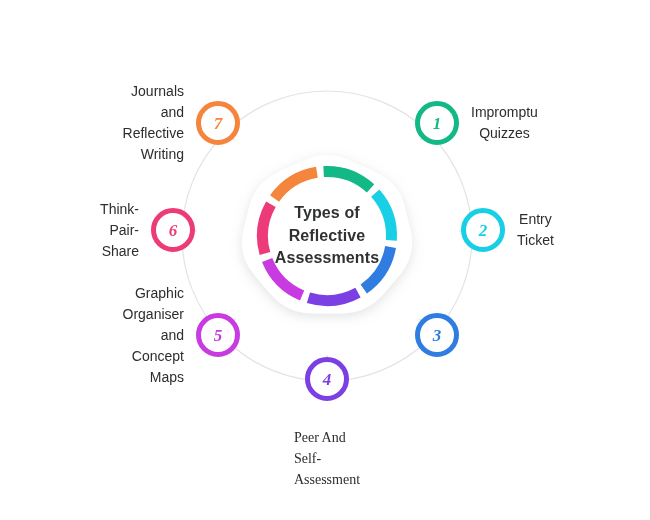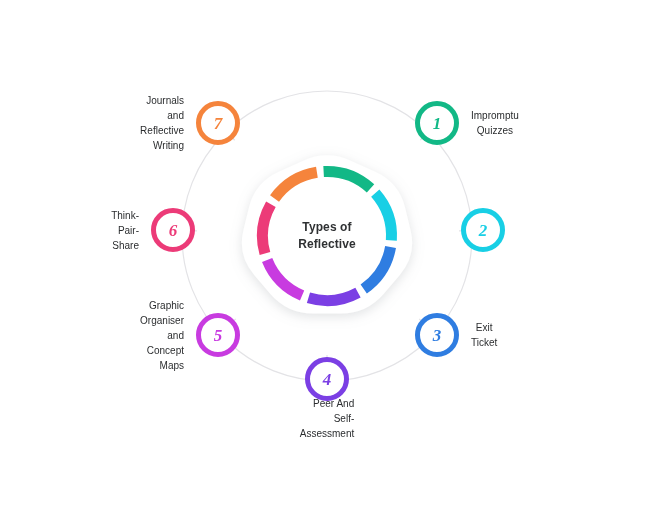--- a/index.html
+++ b/index.html
@@ -53,21 +53,21 @@
   #hub-title {
     position: absolute;
     left: 0;
     top: 0;
     width: 206px;
     height: 192px;
     display: flex;
     flex-direction: column;
     align-items: center;
     justify-content: center;
-    font-size: 12px;
+    font-size: 16px;
     font-weight: bold;
     color: #2f3133;
     line-height: 1.42;
     letter-spacing: 0.1px;
     text-align: center;
     pointer-events: none;
   }
 
   
   .node {
@@ -88,42 +88,43 @@
   .node-num {
     font-family: "Liberation Serif", serif;
     font-style: italic;
     font-weight: bold;
     font-size: 17px;
     line-height: 1;
     user-select: none;
   }
   .node-label {
     position: absolute;
-    font-size: 10px;
+    font-size: 14px;
     color: #2b2d2f;
     line-height: 1.5;
     white-space: pre-line;
   }
   .lbl-right {
     left: 56px;
     top: 50%;
     transform: translateY(-50%);
     text-align: center;
   }
   .lbl-left {
     right: 56px;
     top: 50%;
     transform: translateY(-50%);
     text-align: right;
   }
   .lbl-below {
     left: 50%;
-    top: 39px;
+    top: 70px;
     transform: translateX(-50%);
-    text-align: right;
+    text-align: left;
+    font-family: Liberation Serif, serif;
   }
 </style>
 </head>
 <body>
 
 <div id="stage">
 
   <svg id="ring-layer" viewBox="0 0 650 520" xmlns="http://www.w3.org/2000/svg">
     <g id="ring-g">
         <circle cx="327" cy="236" r="145" fill="none" stroke="#e3e3e6" stroke-width="1.2"></circle>
@@ -162,41 +163,42 @@
           <path d="M111.99,131.57 A64.5,64.5 0 0 1 62.45,136.77" fill="none" stroke="#7b3fe4" stroke-width="11" stroke-linecap="butt"></path>
           <path d="M56.09,134.50 A64.5,64.5 0 0 1 21.14,99.01" fill="none" stroke="#c83be0" stroke-width="11" stroke-linecap="butt"></path>
           <path d="M18.95,92.62 A64.5,64.5 0 0 1 24.90,43.17" fill="none" stroke="#ec3b78" stroke-width="11" stroke-linecap="butt"></path>
           <path d="M28.54,37.48 A64.5,64.5 0 0 1 70.91,11.29" fill="none" stroke="#f5843c" stroke-width="11" stroke-linecap="butt"></path>
         </g>
     </svg>
 
     <div id="hub-title">
       <span>Types of</span>
       <span>Reflective</span>
+      <span>Assessments</span>
     </div>
   </div>
 
   <div id="nodes-layer">
       <div class="node" style="left: 415px; top: 101px; width: 44px; height: 44px;">
         <div class="node-circle" style="border-color: rgb(18, 184, 134);">
           <span class="node-num" style="color: rgb(18, 184, 134);">1</span>
         </div>
         <div class="node-label lbl-right">Impromptu
 Quizzes</div>
       </div>
       <div class="node" style="left: 461px; top: 208px; width: 44px; height: 44px;">
         <div class="node-circle" style="border-color: rgb(24, 207, 229);">
           <span class="node-num" style="color: rgb(24, 207, 229);">2</span>
         </div>
+        <div class="node-label lbl-right">Entry Ticket</div>
       </div>
       <div class="node" style="left: 415px; top: 313px; width: 44px; height: 44px;">
         <div class="node-circle" style="border-color: rgb(47, 125, 225);">
           <span class="node-num" style="color: rgb(47, 125, 225);">3</span>
         </div>
-        <div class="node-label lbl-right">Exit Ticket</div>
       </div>
       <div class="node" style="left: 305px; top: 357px; width: 44px; height: 44px;">
         <div class="node-circle" style="border-color: rgb(123, 63, 228);">
           <span class="node-num" style="color: rgb(123, 63, 228);">4</span>
         </div>
         <div class="node-label lbl-below">Peer And Self-
 Assessment</div>
       </div>
       <div class="node" style="left: 196px; top: 313px; width: 44px; height: 44px;">
         <div class="node-circle" style="border-color: rgb(200, 59, 224);">

